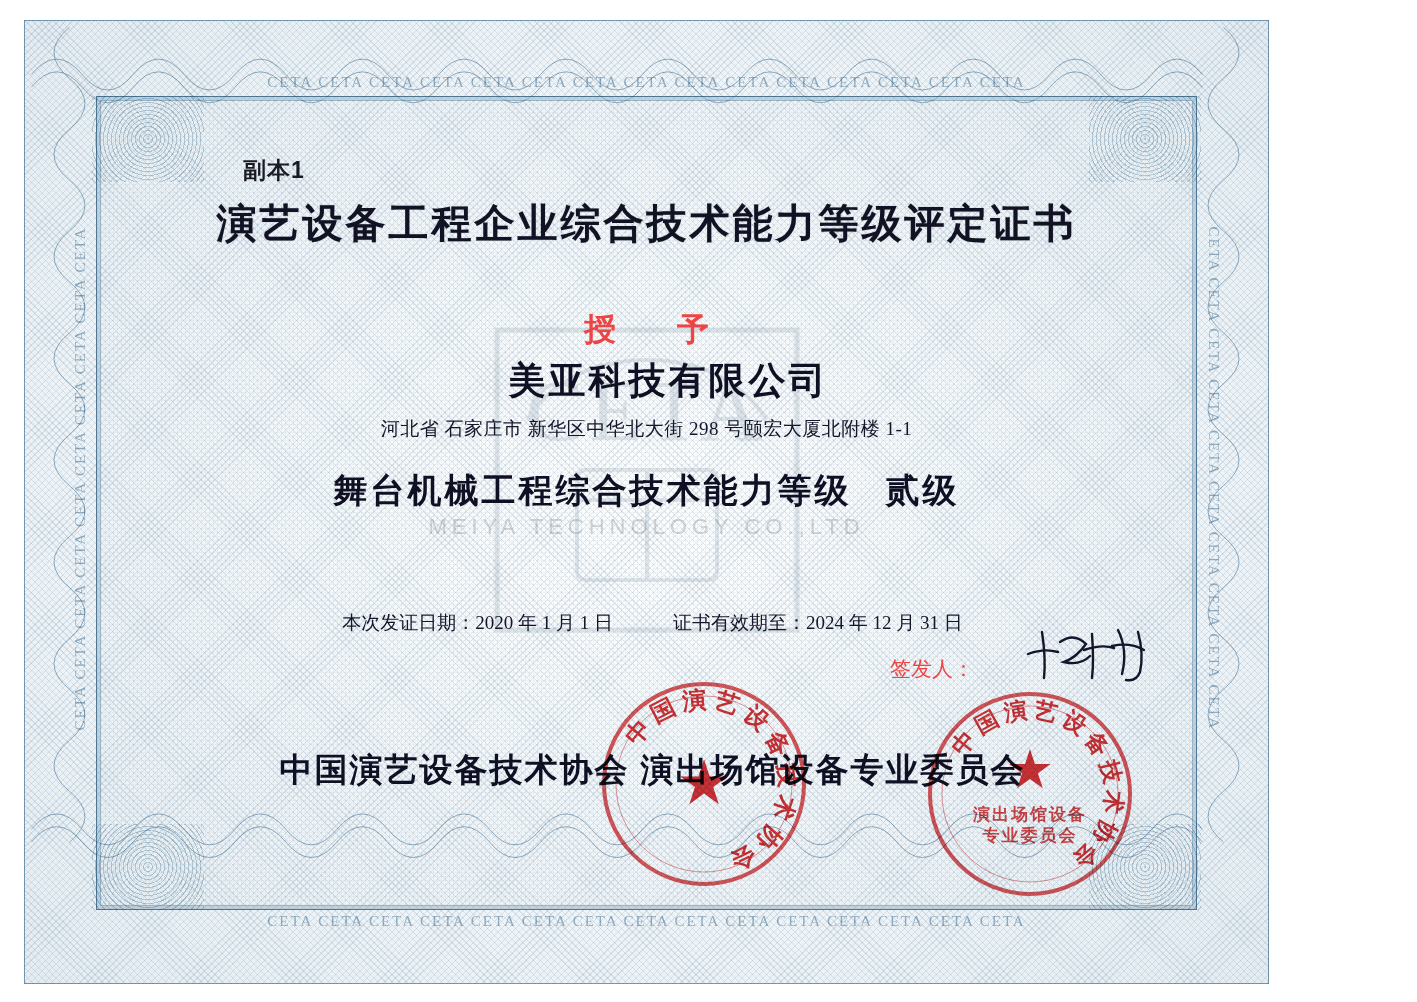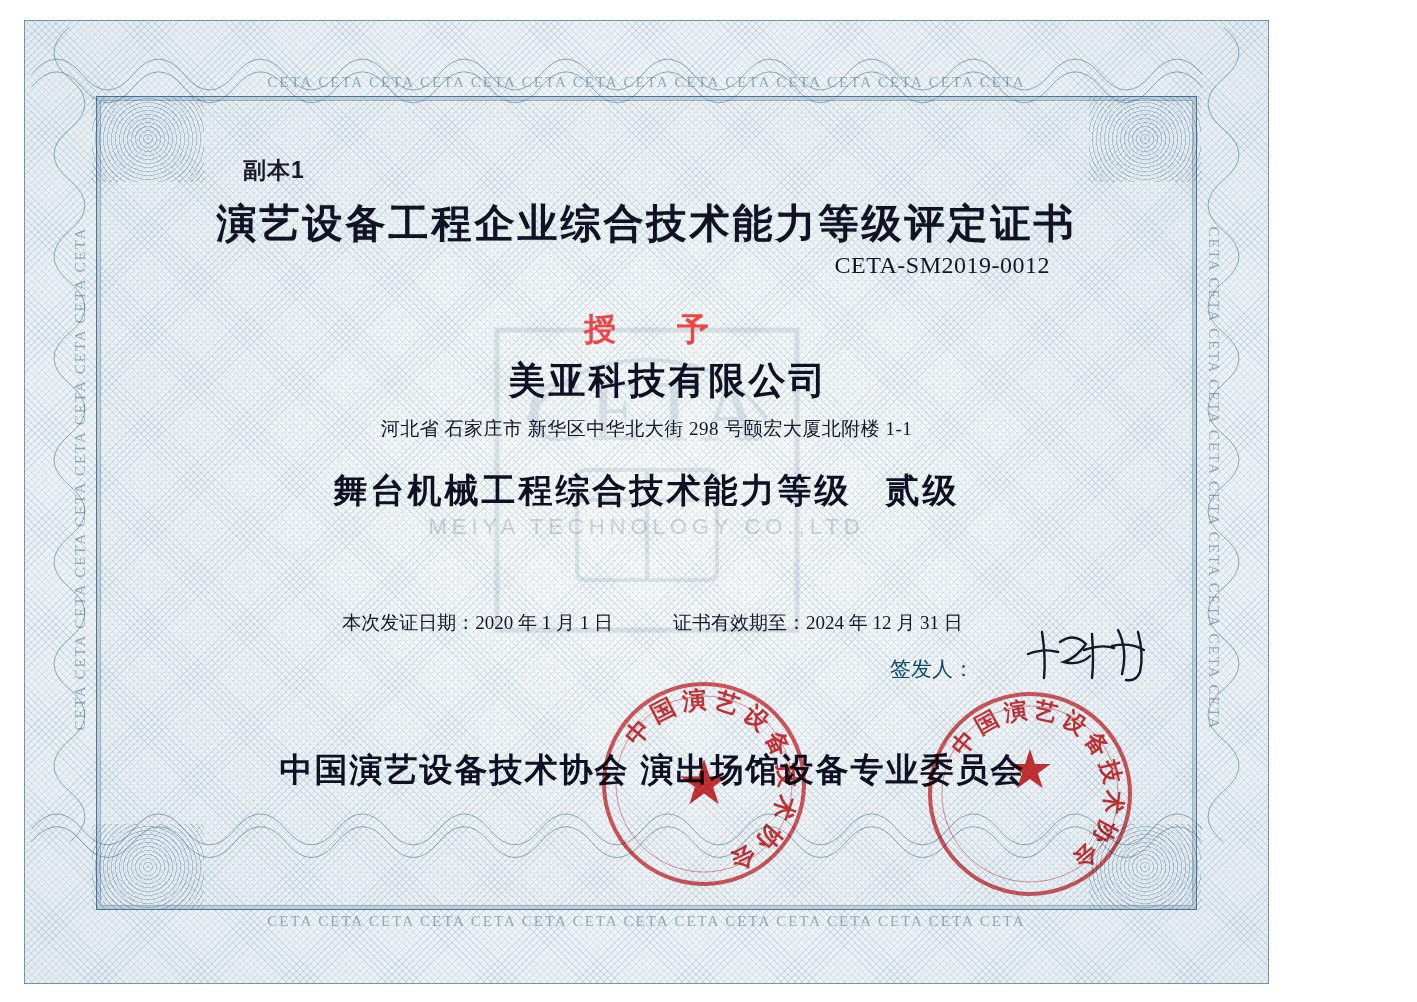--- a/index.html
+++ b/index.html
@@ -228,21 +228,21 @@
     color: #15152b;
     font-family: "Liberation Serif", serif;
   }
   .dates .date-gap { display: inline-block; width: 60px; }
 
   .issuer-line {
     position: absolute;
     left: 890px;
     top: 655px;
     font-size: 21px;
-    color: #0c4a6e;
+    color: #ef4444;
     font-family: "Liberation Sans", sans-serif;
   }
 
   .signature {
     position: absolute;
     left: 1020px;
     top: 620px;
     width: 140px;
     height: 70px;
     pointer-events: none;
@@ -337,21 +337,20 @@
     <text x="190" y="140" text-anchor="middle" fill="#9fb0bc" font-size="86" font-family="Liberation Serif, serif" letter-spacing="6">CETA</text>
   </svg>
   <div class="watermark-text">MEIYA TECHNOLOGY CO.,LTD</div>
 
   <div class="content">
 
     <div class="copy-no">副本1</div>
 
     <div class="main-title">演艺设备工程企业综合技术能力等级评定证书</div>
 
-    <div class="cert-no">CETA-SM2019-0012</div>
 
     <div class="grant-word">授 予</div>
 
     <div class="company">美亚科技有限公司</div>
 
     <div class="address">河北省 石家庄市 新华区中华北大街 298 号颐宏大厦北附楼 1-1</div>
 
     <div class="grade-line">
       <span>舞台机械工程综合技术能力等级</span><span class="grade-value">贰级</span>
     </div>
@@ -395,16 +394,20 @@
       <svg width="204" height="204" viewBox="0 0 204 204">
         <defs>
           <path id="ringR" d="M102,102 m-76,0 a76,76 0 1,1 152,0 a76,76 0 1,1 -152,0"></path>
         </defs>
         <circle cx="102" cy="102" r="88" fill="none" stroke="#cf161a" stroke-width="1" opacity="0.5"></circle>
         <text fill="#cf161a" font-size="23" font-weight="bold" font-family="Liberation Sans, sans-serif" letter-spacing="5">
           <textPath href="#ringR" startOffset="8%">中国演艺设备技术协会</textPath>
         </text>
         <text x="102" y="96" text-anchor="middle" font-size="54" fill="#cf161a">★</text>
       </svg>
+      <div class="seal-sub">
+        <div>演出场馆设备</div>
+        <div>专业委员会</div>
+      </div>
     </div>
 
   </div>
 </div>
 
 </body></html>

